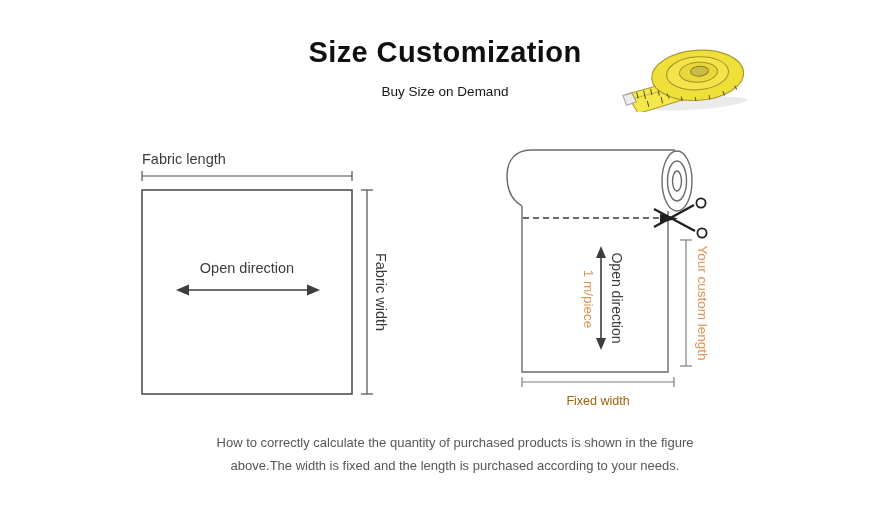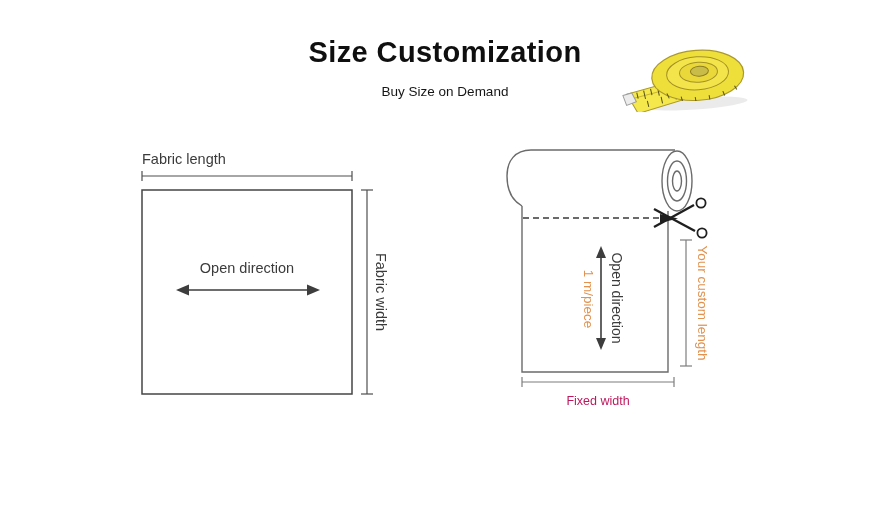--- a/index.html
+++ b/index.html
@@ -6,21 +6,21 @@
   .stage{position:relative;width:874px;height:509px;background:#ffffff;overflow:hidden;
          font-family:"Liberation Sans","DejaVu Sans",sans-serif;}
   .abs{position:absolute;}
   .center-text{left:0;width:874px;text-align:center;transform:translateX(8px);}
   .title{top:36px;font-size:29px;font-weight:700;color:#0f0f0f;letter-spacing:.4px;}
   .subtitle{top:84px;font-size:13.5px;color:#161616;}
   .dlabel{font-size:14.5px;color:#3b3b3b;}
   .rot{white-space:nowrap;transform:translate(-50%,-50%) rotate(90deg);}
   .orange{color:#e2914e;}
   .small{font-size:13.5px;}
-  .fixedw{font-size:12.5px;color:#be185d;}
+  .fixedw{font-size:12.5px;color:#a16207;}
   .desc{left:36px;width:838px;top:431px;text-align:center;font-size:13px;
         line-height:23px;color:#575757;}
   svg{display:block;}
   .overlay{left:0;top:0;}
 </style>
 </head>
 <body>
 
 <div class="stage">
 
@@ -127,14 +127,18 @@
   <div class="abs dlabel rot" style="left:381px;top:292px;">Fabric width</div>
 
   <div class="abs dlabel rot" style="left:617px;top:298px;font-size:14px;">Open direction</div>
 
   <div class="abs rot orange small" style="left:588px;top:299px;">1 m/piece</div>
 
   <div class="abs rot orange small" style="left:702px;top:303px;">Your custom length</div>
 
   <div class="abs fixedw" style="left:521px;top:394px;width:154px;text-align:center;">Fixed width</div>
 
+  <div class="abs desc">
+    <div>How to correctly calculate the quantity of purchased products is shown in the figure</div>
+    <div>above.The width is fixed and the length is purchased according to your needs.</div>
+  </div>
 
 </div>
 
 </body></html>

